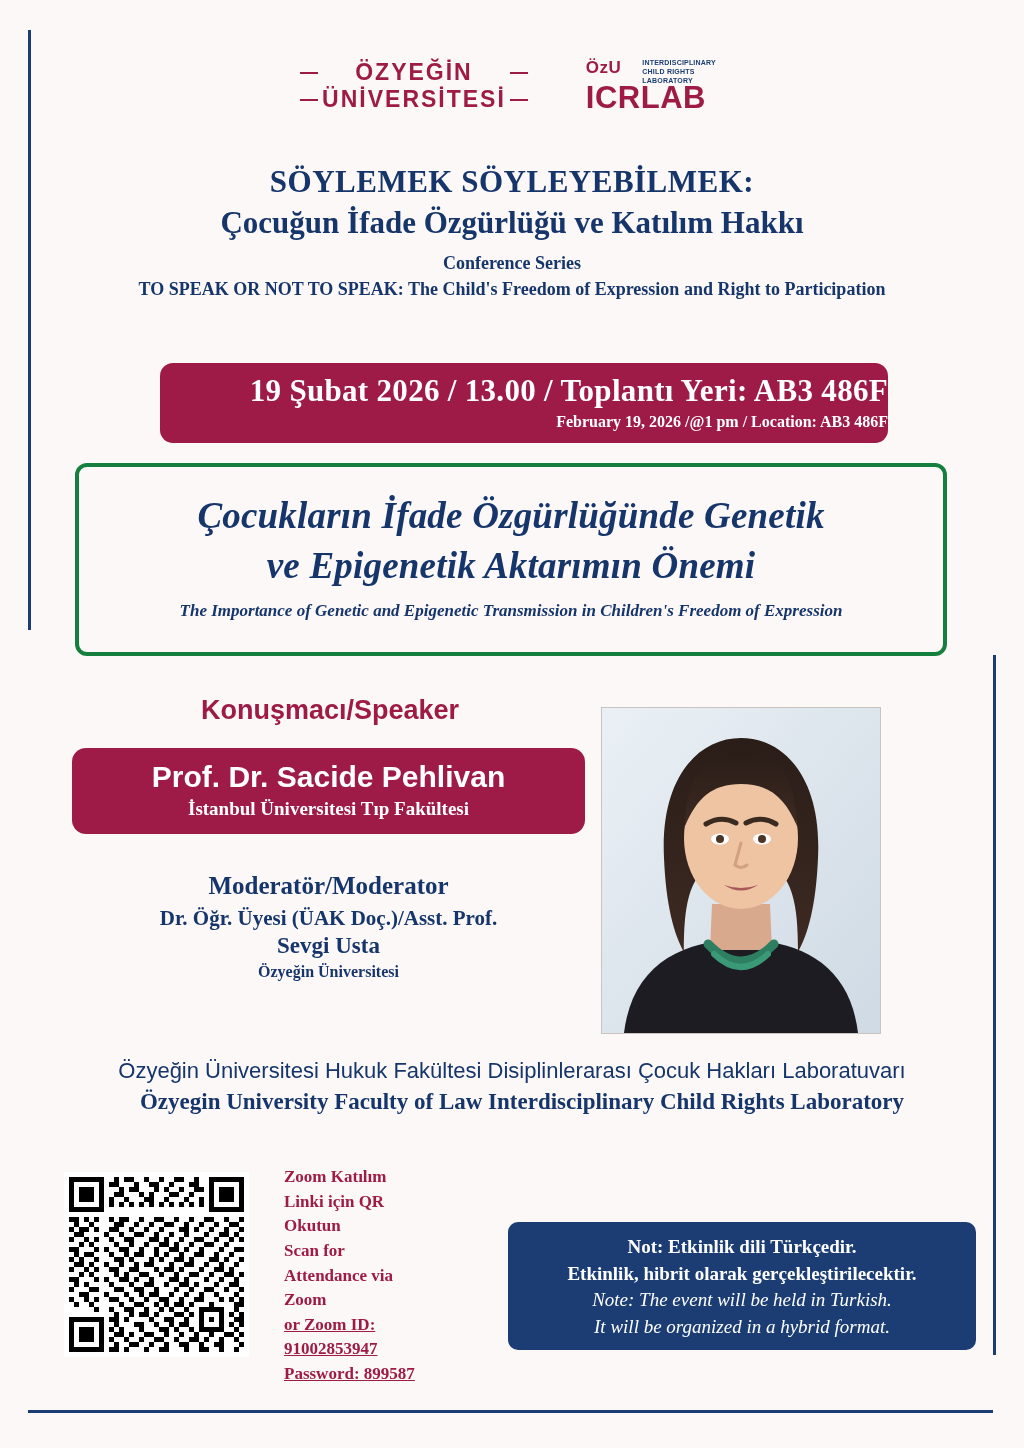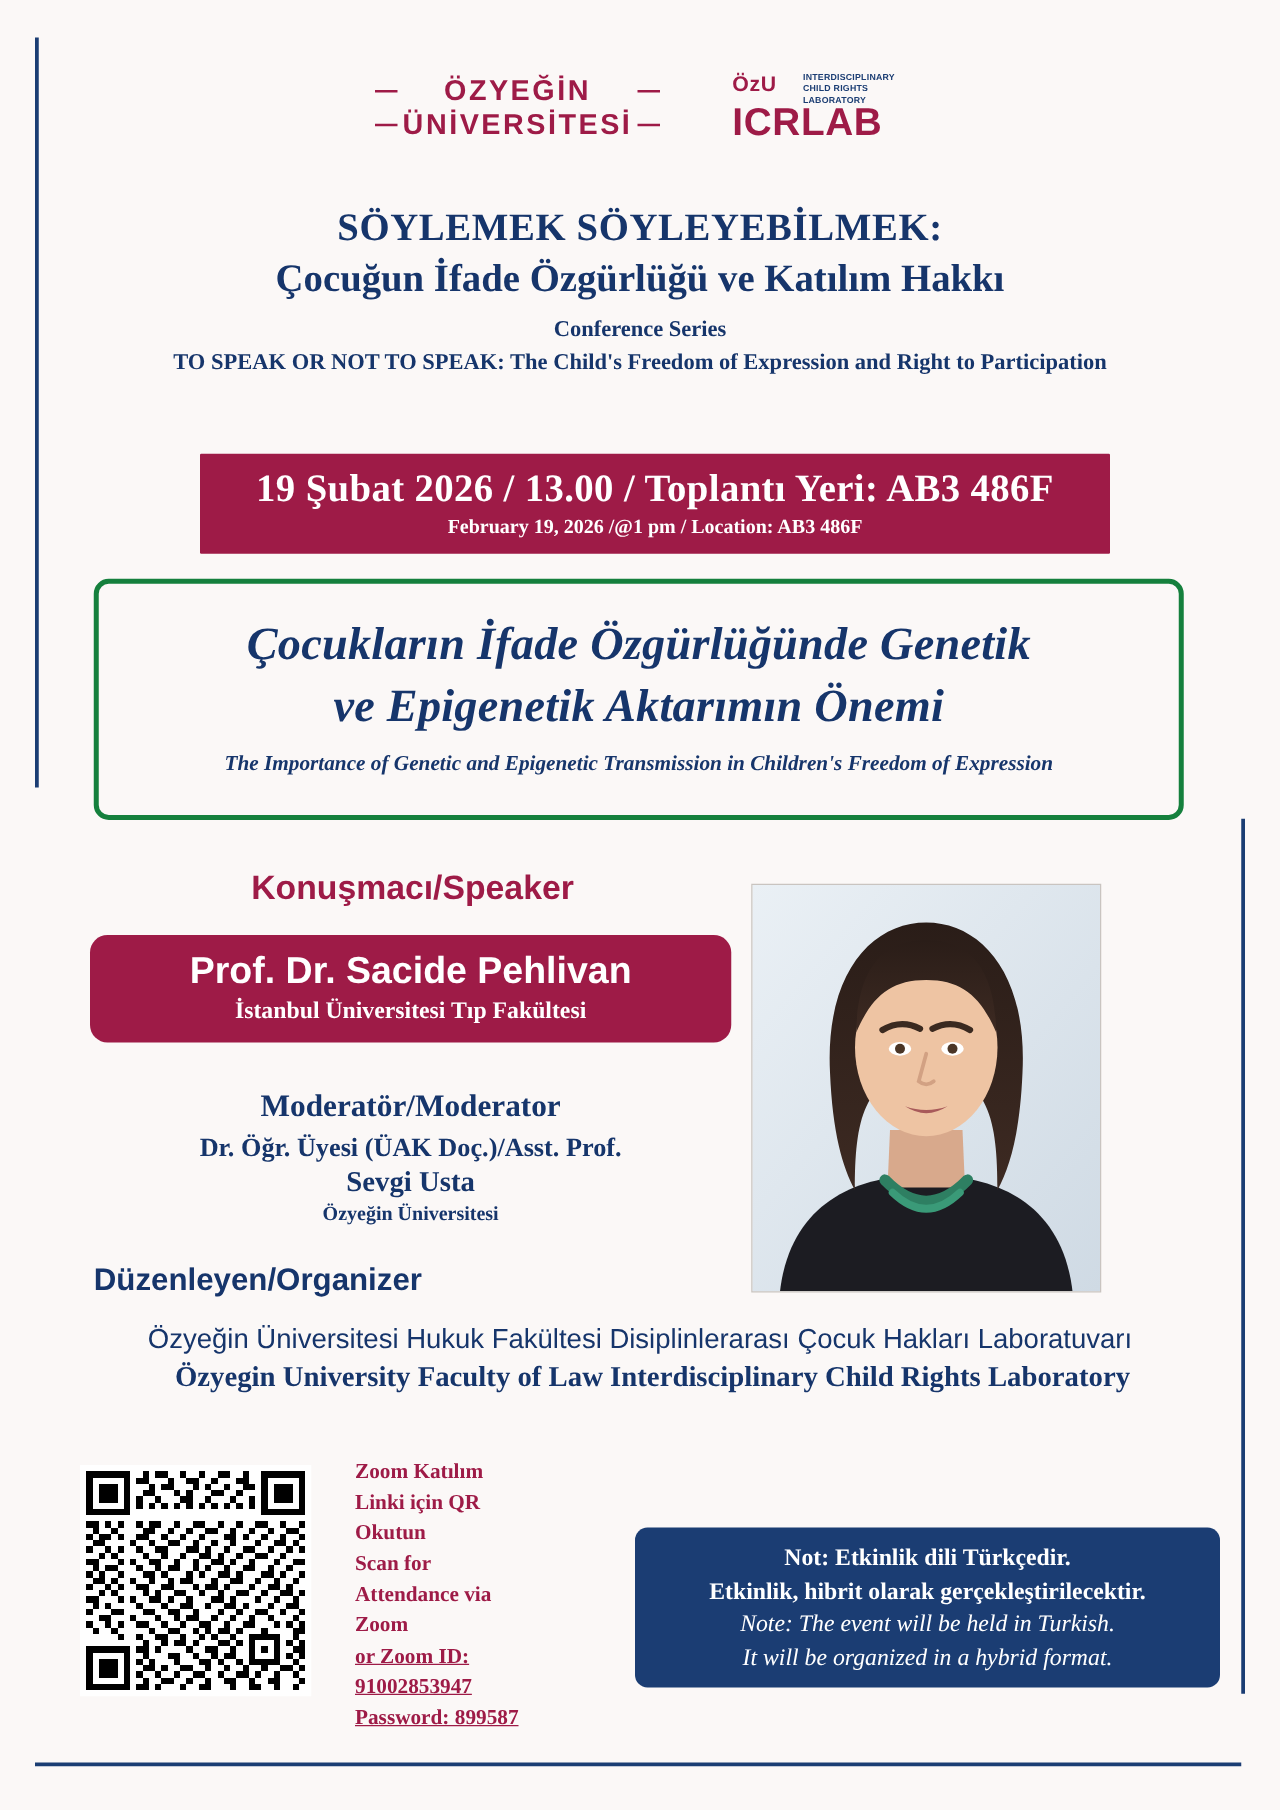--- a/index.html
+++ b/index.html
@@ -148,23 +148,23 @@
     margin-top: 6px;
   }
 
   
   .date-banner {
     position: absolute;
     top: 363px;
     left: 160px;
     width: 728px;
     background: #9e1b47;
-    border-radius: 1px;
+    border-radius: 13px;
     color: #ffffff;
-    text-align: center;
+    text-align: right;
     padding: 10px 0 12px 0;
     box-sizing: border-box;
   }
   .date-banner .d1 {
     font-size: 31px;
     font-weight: bold;
     letter-spacing: 0.3px;
   }
   .date-banner .d2 {
     font-size: 16px;
@@ -455,21 +455,20 @@
       <path d="M139 135 l -6 22 q 6 5 12 0" stroke="#d2a183" stroke-width="3" fill="none" stroke-linecap="round"></path>
 
       <path d="M122 177 q 17 11 34 0 q -17 6 -34 0 Z" fill="#a85a5a"></path>
 
       <path d="M106 236 q 33 34 66 0" stroke="#2e7f62" stroke-width="9" fill="none" stroke-linecap="round"></path>
       <path d="M112 246 q 27 26 54 0" stroke="#3a9a78" stroke-width="6" fill="none" stroke-linecap="round"></path>
     </svg>
   </div>
 
   <div class="organizer">
-    <div class="o-label">Düzenleyen/Organizer</div>
     <div class="o-tr">Özyeğin Üniversitesi Hukuk Fakültesi Disiplinlerarası Çocuk Hakları Laboratuvarı</div>
     <div class="o-en">Özyegin University Faculty of Law Interdisciplinary Child Rights Laboratory</div>
   </div>
 
   <div class="qr-wrap">
     <svg width="185" height="185" viewBox="0 0 37 37" shape-rendering="crispEdges" xmlns="http://www.w3.org/2000/svg" aria-hidden="true">
       <rect width="37" height="37" fill="#ffffff"></rect>
       <g fill="#000000">
 
         <rect x="1" y="1" width="7" height="1"></rect>

